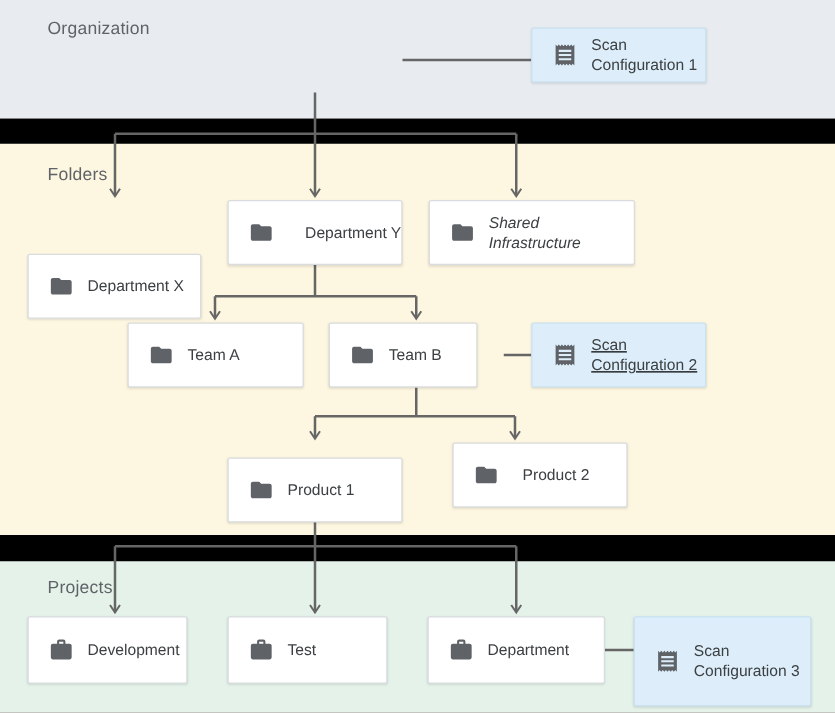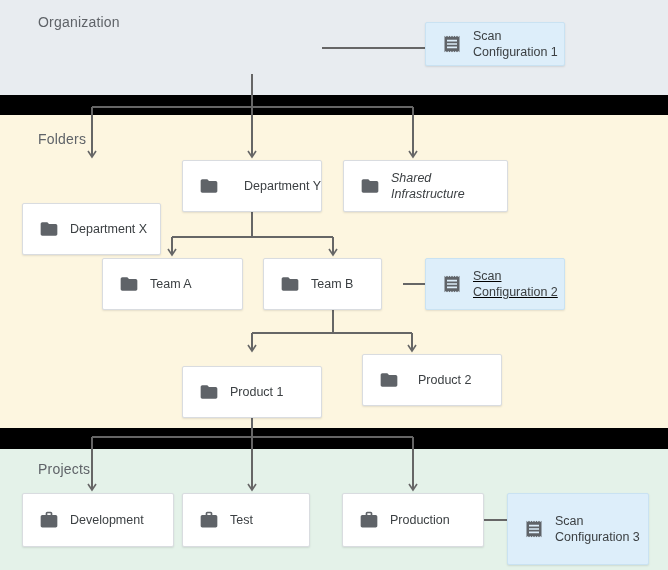--- a/index.html
+++ b/index.html
@@ -160,21 +160,21 @@
 
   <div class="node" style="left:362px;top:354px;width:140px;height:52px;gap:18px;">
     <span class="icon">
       <svg width="20" height="20" viewBox="0 0 24 24">
         <path fill="#5f6368" d="M10 4H4c-1.1 0-2 .9-2 2v12c0 1.1.9 2 2 2h16c1.1 0 2-.9 2-2V8c0-1.1-.9-2-2-2h-8l-2-2z"></path>
       </svg>
     </span>
     <span class="label">Product 2</span>
   </div>
 
-  <div class="node" style="left:22px;top:493px;width:152px;height:54px;">
+  <div class="node" style="left:22px;top:493px;width:128px;height:54px;">
     <span class="icon">
       <svg width="20" height="20" viewBox="0 0 24 24">
         <path fill="#5f6368" d="M20 6h-4V4c0-1.11-.89-2-2-2h-4c-1.11 0-2 .89-2 2v2H4c-1.11 0-2 .89-2 2v11c0 1.11.89 2 2 2h16c1.11 0 2-.89 2-2V8c0-1.11-.89-2-2-2zm-6 0h-4V4h4v2z"></path>
       </svg>
     </span>
     <span class="label">Development</span>
   </div>
 
   <div class="node" style="left:182px;top:493px;width:128px;height:54px;">
     <span class="icon">
@@ -184,21 +184,21 @@
     </span>
     <span class="label">Test</span>
   </div>
 
   <div class="node" style="left:342px;top:493px;width:142px;height:54px;">
     <span class="icon">
       <svg width="20" height="20" viewBox="0 0 24 24">
         <path fill="#5f6368" d="M20 6h-4V4c0-1.11-.89-2-2-2h-4c-1.11 0-2 .89-2 2v2H4c-1.11 0-2 .89-2 2v11c0 1.11.89 2 2 2h16c1.11 0 2-.89 2-2V8c0-1.11-.89-2-2-2zm-6 0h-4V4h4v2z"></path>
       </svg>
     </span>
-    <span class="label">Production</span>
+    <span class="label">Department</span>
   </div>
 
   <div class="node scan" style="left:507px;top:493px;width:142px;height:72px;">
     <span class="icon">
       <svg width="20" height="20" viewBox="0 0 24 24">
         <path fill="#5f6368" d="M3 22l1.5-1.5L6 22l1.5-1.5L9 22l1.5-1.5L12 22l1.5-1.5L15 22l1.5-1.5L18 22l1.5-1.5L21 22V2l-1.5 1.5L18 2l-1.5 1.5L15 2l-1.5 1.5L12 2l-1.5 1.5L9 2 7.5 3.5 6 2 4.5 3.5 3 2v20zm15-5H6v-2h12v2zm0-4H6v-2h12v2zm0-4H6V7h12v2z"></path>
       </svg>
     </span>
     <span class="label">Scan Configuration 3</span>
   </div>

